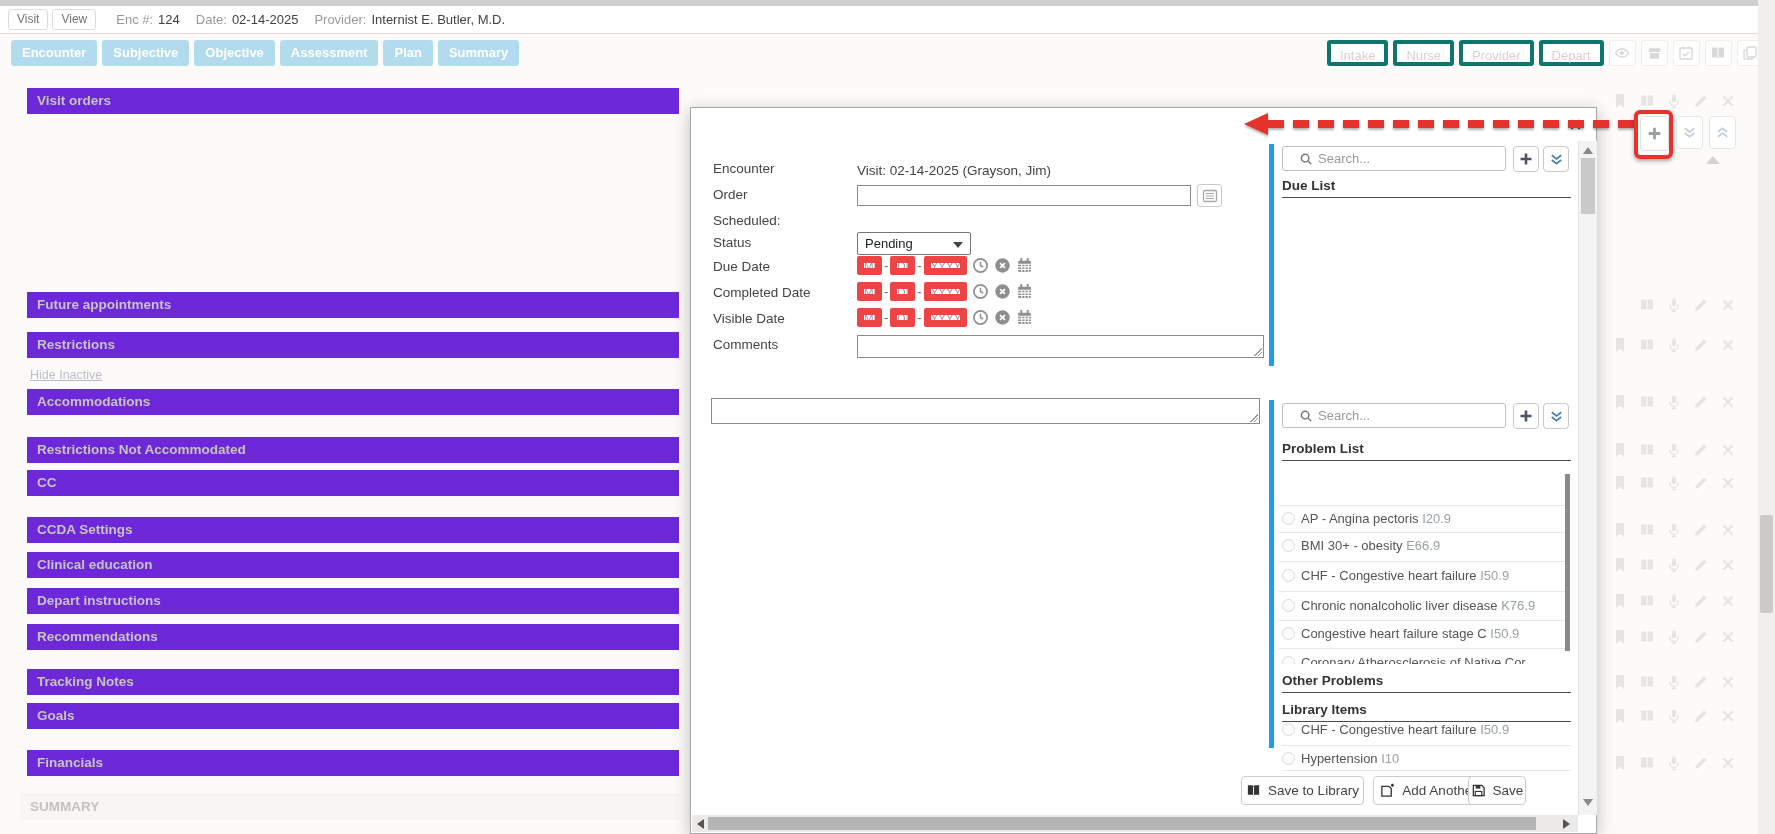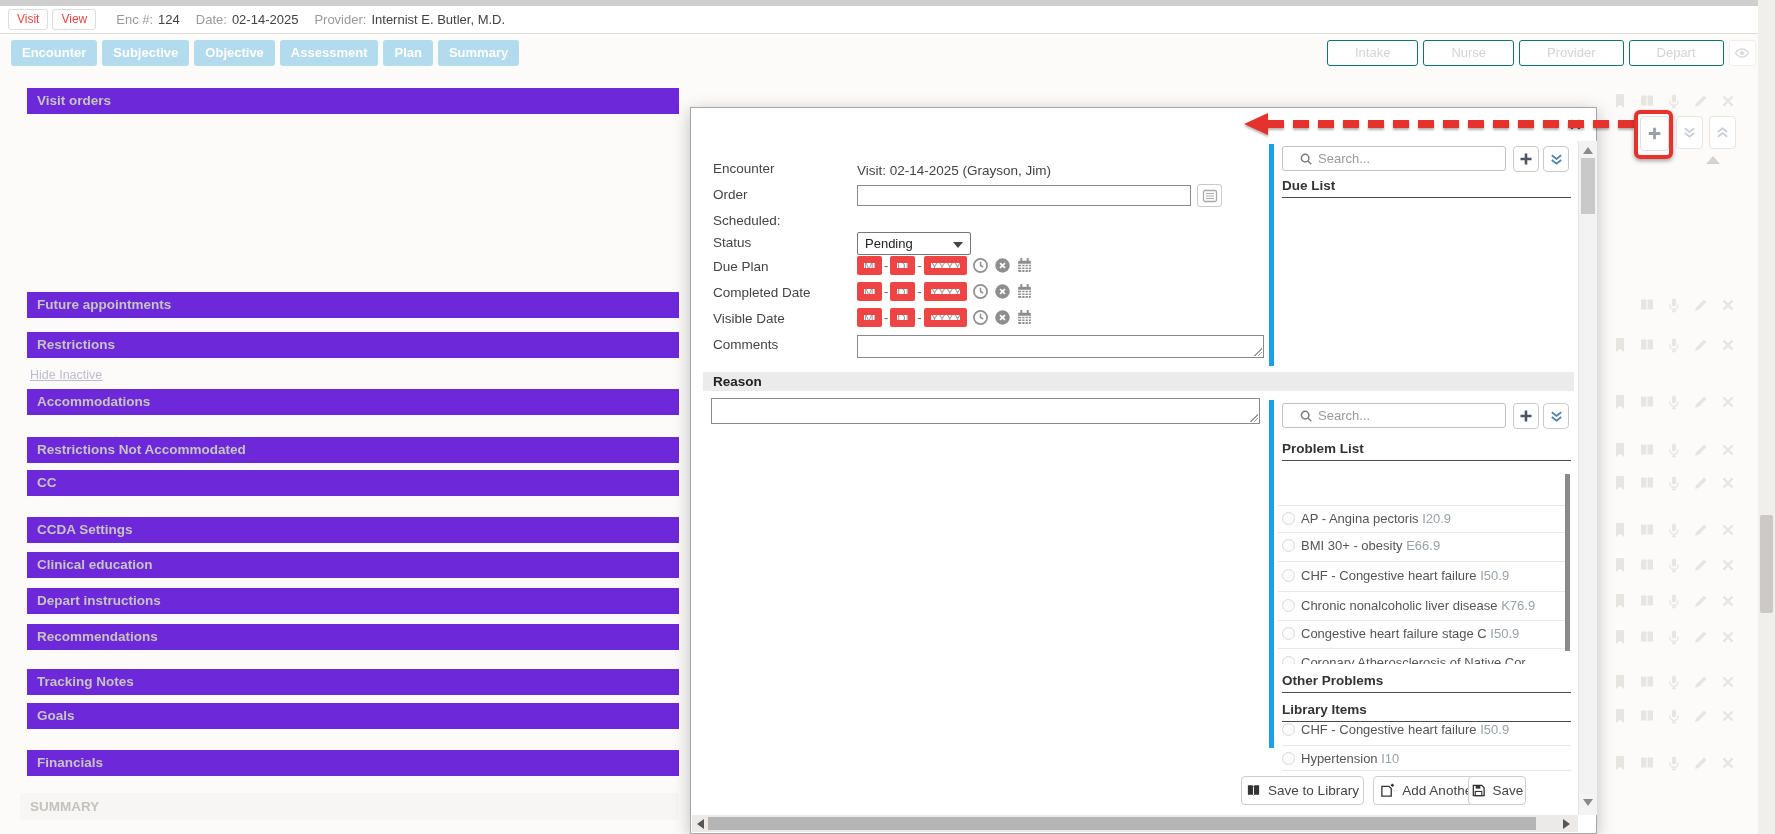--- a/index.html
+++ b/index.html
@@ -6,28 +6,28 @@
     --c-accent:#1b9fe8; --c-red:#e5322d; --c-nav:#b2dbee;
   }
   *{margin:0;padding:0;box-sizing:border-box;}
   html,body{width:1775px;height:834px;overflow:hidden;}
   body{font-family:"Liberation Sans",sans-serif;background:#fcfbf9;position:relative;font-size:13px;color:#444;}
   .abs{position:absolute;}
   svg.ic{display:block;}
   
   .topstrip{left:0;top:0;width:1775px;height:6px;background:#cfcfcf;}
   .topbar{left:0;top:6px;width:1775px;height:28px;background:#fff;border-bottom:1px solid #dbdbdb;display:flex;align-items:center;padding-left:8px;}
-  .tb-btn{height:21px;padding:0 8px;border:1px solid #dcdcdc;border-radius:3px;background:#fff;color:#ef4444;font-size:12px;line-height:19px;margin-right:4px;}
+  .tb-btn{height:21px;padding:0 8px;border:1px solid #dcdcdc;border-radius:3px;background:#fff;color:#737373;font-size:12px;line-height:19px;margin-right:4px;}
   .tb-label{color:#999;margin-left:16px;}
   .tb-value{color:#424242;margin-left:5px;}
   
   .navrow{left:11px;top:40px;display:flex;gap:5px;}
   .nav-tab{height:26px;padding:0 11px;background:var(--c-nav);color:#fff;font-weight:bold;font-size:13px;line-height:26px;border-radius:3px;}
   .stagerow{top:40px;left:1327px;display:flex;gap:5px;align-items:center;}
-  .stage-btn{height:26px;padding:0 27px;border:1px solid #0f766e;border-radius:3px;background:#fff;color:#d3d3d3;font-size:13px;line-height:24px;}
+  .stage-btn{height:26px;padding:0 9px;border:4px solid #0f766e;border-radius:3px;background:#fff;color:#d3d3d3;font-size:13px;line-height:24px;}
   .tool-btn{width:27px;height:26px;border:1px solid #efefef;border-radius:3px;background:#fff;display:flex;align-items:center;justify-content:center;color:#d9d9d9;}
   
   .secbar{left:27px;width:652px;height:26px;background:#6d28d9;color:#c7c3be;font-weight:bold;font-size:13.5px;line-height:26px;padding-left:10px;}
   .summarybar{left:20px;width:659px;height:27px;background:#f7f6f4;color:#c6c2bd;font-weight:bold;font-size:13.5px;line-height:27px;padding-left:10px;}
   .hideinactive{left:30px;top:368px;color:#bdbccb;font-size:12.5px;text-decoration:underline;}
   .icon-row{left:1612px;display:flex;gap:11px;color:#e7e5e2;}
   .icon-row .sp{width:16px;height:16px;}
   .bg-btn{background:#fff;display:flex;align-items:center;justify-content:center;border-radius:4px;}
   .caret-up{width:0;height:0;border-left:7px solid transparent;border-right:7px solid transparent;border-bottom:8px solid #d6d3ce;}
   .pagescroll{left:1758px;top:0;width:17px;height:834px;background:#f1efec;}
@@ -495,21 +495,21 @@
   <input class="tinput" style="left: 166px; top: 77px; width: 334px; height: 21px;">
   <div class="listbtn">
       <svg class="ic" width="16" height="16">
         <use href="#i-list"></use>
       </svg>
     </div>
   <span class="flabel" style="top:105px">Scheduled:</span>
   <span class="flabel" style="top:127px">Status</span>
   <div class="select"><span>Pending</span><span class="arr"></span></div>
 
-  <span class="flabel" style="top:151px">Due Plan</span>
+  <span class="flabel" style="top:151px">Due Date</span>
   <div class="daterow" style="top:148px">
     <input class="d-mm" placeholder="MM" style="">
       <span>-</span>
     <input class="d-dd" placeholder="DD" style="">
       <span>-</span>
     <input class="d-yy" placeholder="YYYY" style="">
     <span class="dicon">
         <svg class="ic" width="17" height="17">
           <use href="#i-clock"></use>
         </svg>
@@ -591,21 +591,20 @@
         <use href="#i-plus"></use>
       </svg>
     </div>
   <div class="sqbtn chevc" style="left:852px;top:38px">
       <svg class="ic" width="15" height="15">
         <use href="#i-chevdd"></use>
       </svg>
     </div>
   <div class="lhdr" style="top:62px">Due List</div>
 
-  <div class="reasonbar">Reason</div>
   <div class="tinput" style="left:20px;top:290px;width:549px;height:26px">
       <span class="rz"></span>
     </div>
 
   <div class="bluebar" style="left:578px;top:292px;height:348px"></div>
   <div class="search" style="left:591px;top:295px">
     <svg class="ic" width="14" height="14">
         <use href="#i-search"></use>
       </svg>
     <input placeholder="Search..." style="">

